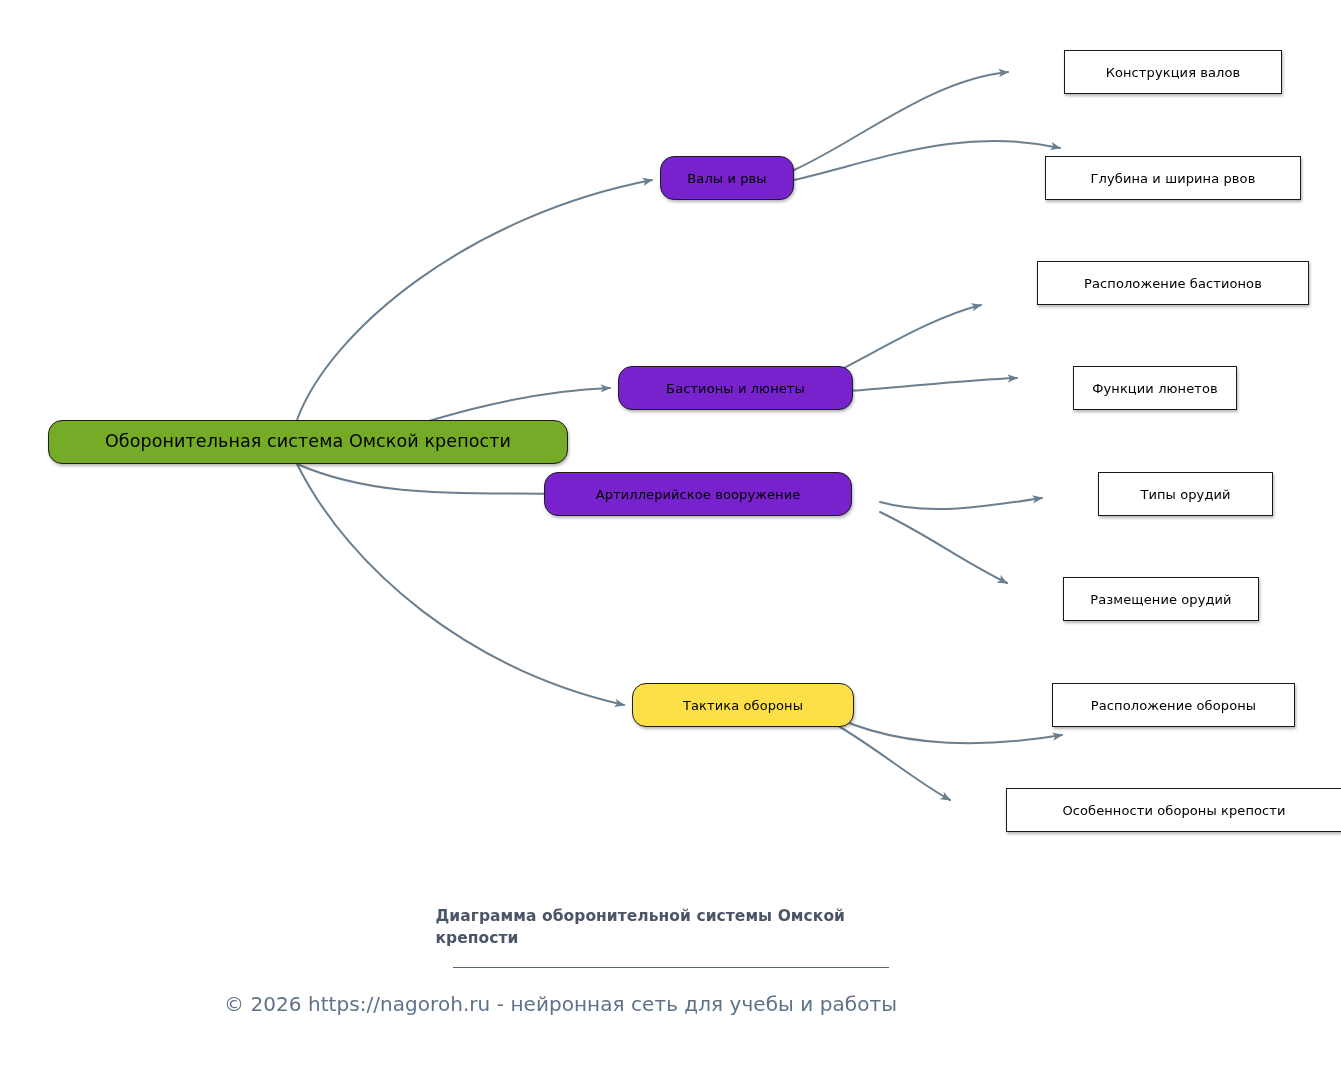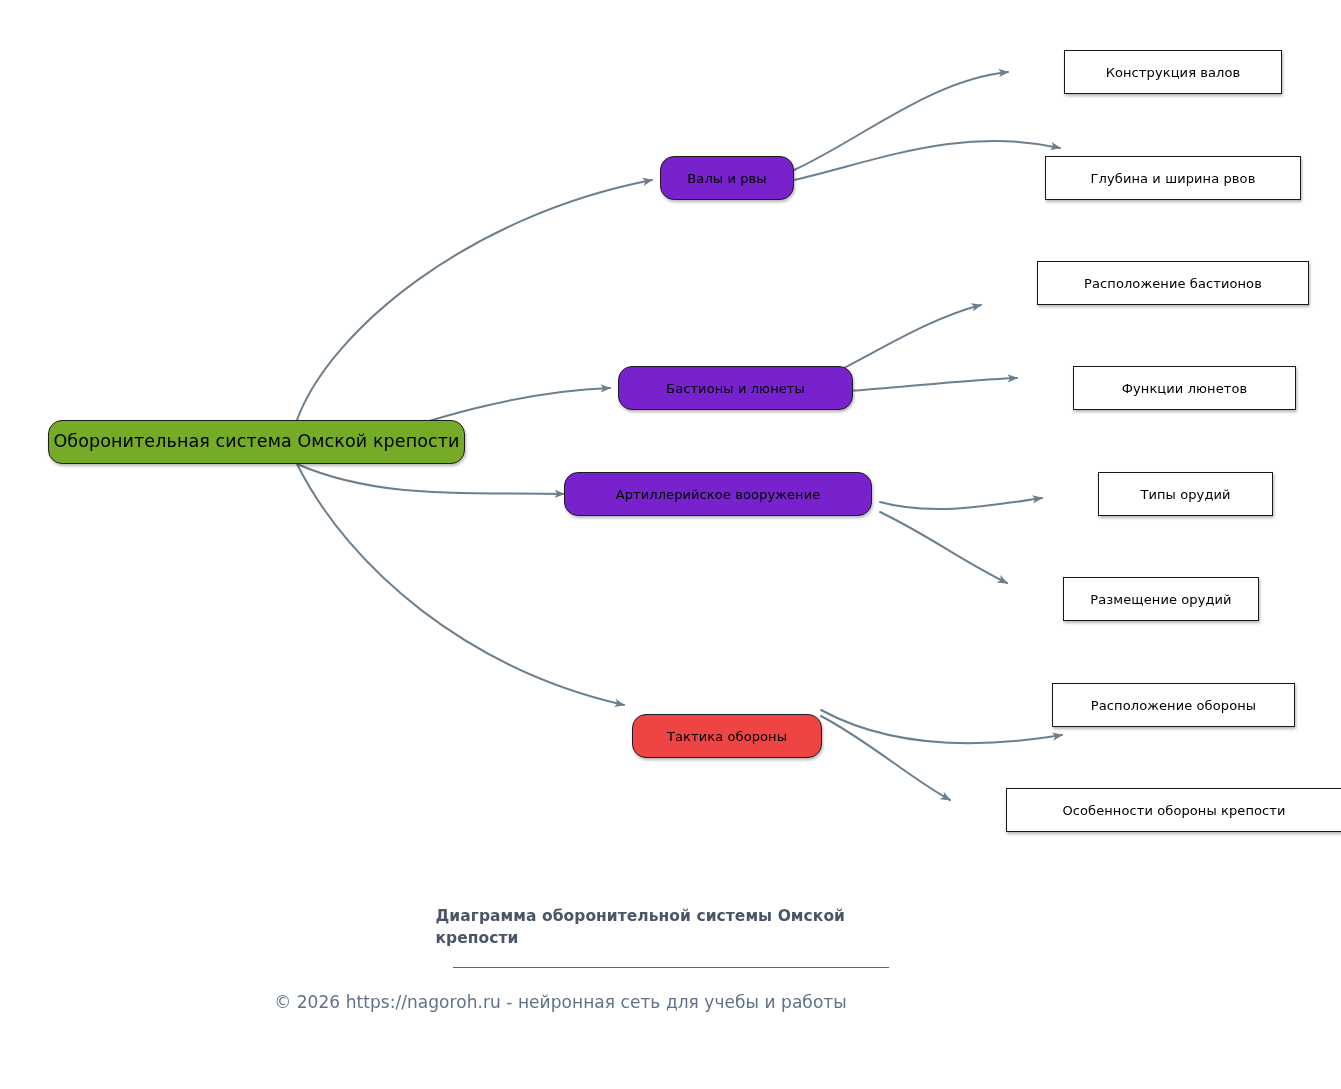--- a/index.html
+++ b/index.html
@@ -99,21 +99,21 @@
     background: #5a6676;
     margin: 18px auto 0 auto;
   }
 
   #footer-credit {
     position: absolute;
     left: 0;
     top: 992px;
     width: 1121px;
     text-align: center;
-    font-size: 17px;
+    font-size: 20px;
     color: #5f7287;
     letter-spacing: 0.05px;
   }
 </style>
 </head>
 <body>
 
 <div id="mindmap-stage">
 
   <svg id="edge-layer" viewBox="0 0 1341 880" width="1341" height="880" xmlns="http://www.w3.org/2000/svg">
@@ -131,53 +131,53 @@
         <path d="M 794,180 C 880,160 960,126 1060,148" fill="none" stroke="#6b7f8f" stroke-width="2" stroke-linecap="round" marker-end="url(#arrowhead)"></path>
         <path d="M 836,372 C 880,350 930,318 981,305" fill="none" stroke="#6b7f8f" stroke-width="2" stroke-linecap="round" marker-end="url(#arrowhead)"></path>
         <path d="M 836,392 C 900,388 960,380 1017,378" fill="none" stroke="#6b7f8f" stroke-width="2" stroke-linecap="round" marker-end="url(#arrowhead)"></path>
         <path d="M 880,502 C 930,516 990,506 1042,498" fill="none" stroke="#6b7f8f" stroke-width="2" stroke-linecap="round" marker-end="url(#arrowhead)"></path>
         <path d="M 880,512 C 930,536 960,560 1007,583" fill="none" stroke="#6b7f8f" stroke-width="2" stroke-linecap="round" marker-end="url(#arrowhead)"></path>
         <path d="M 821,710 C 880,742 960,752 1062,735" fill="none" stroke="#6b7f8f" stroke-width="2" stroke-linecap="round" marker-end="url(#arrowhead)"></path>
         <path d="M 821,716 C 870,742 910,778 950,800" fill="none" stroke="#6b7f8f" stroke-width="2" stroke-linecap="round" marker-end="url(#arrowhead)"></path>
       </g>
   </svg>
 
-  <div class="node node-root" style="left: 48px; top: 420px; width: 417px; background: rgb(118, 171, 40);">
+  <div class="node node-root" style="left: 48px; top: 420px; width: 520px; background: rgb(118, 171, 40);">
     <span class="node-label">Оборонительная система Омской крепости</span>
   </div>
 
   <div id="node-container">
       <div class="node node-branch" style="left: 660px; top: 156px; width: 134px; background: rgb(119, 34, 204);">
         <span class="node-label">Валы и рвы</span>
       </div>
       <div class="node node-leaf" style="left: 1016px; top: 50px; width: 218px; background: rgb(255, 255, 255);">
         <span class="node-label">Конструкция валов</span>
       </div>
       <div class="node node-leaf" style="left: 997px; top: 156px; width: 256px; background: rgb(255, 255, 255);">
         <span class="node-label">Глубина и ширина рвов</span>
       </div>
       <div class="node node-branch" style="left: 618px; top: 366px; width: 235px; background: rgb(119, 34, 204);">
         <span class="node-label">Бастионы и люнеты</span>
       </div>
       <div class="node node-leaf" style="left: 989px; top: 261px; width: 272px; background: rgb(255, 255, 255);">
         <span class="node-label">Расположение бастионов</span>
       </div>
-      <div class="node node-leaf" style="left: 1025px; top: 366px; width: 223px; background: rgb(255, 255, 255);">
+      <div class="node node-leaf" style="left: 1025px; top: 366px; width: 164px; background: rgb(255, 255, 255);">
         <span class="node-label">Функции люнетов</span>
       </div>
-      <div class="node node-branch" style="left: 564px; top: 472px; width: 308px; background: rgb(119, 34, 204);">
+      <div class="node node-branch" style="left: 544px; top: 472px; width: 308px; background: rgb(119, 34, 204);">
         <span class="node-label">Артиллерийское вооружение</span>
       </div>
       <div class="node node-leaf" style="left: 1050px; top: 472px; width: 175px; background: rgb(255, 255, 255);">
         <span class="node-label">Типы орудий</span>
       </div>
       <div class="node node-leaf" style="left: 1015px; top: 577px; width: 196px; background: rgb(255, 255, 255);">
         <span class="node-label">Размещение орудий</span>
       </div>
-      <div class="node node-branch" style="left: 632px; top: 683px; width: 190px; background: #ef4444; margin-top: 31px;">
+      <div class="node node-branch" style="left: 632px; top: 683px; width: 222px; background: #fde047;">
         <span class="node-label">Тактика обороны</span>
       </div>
       <div class="node node-leaf" style="left: 1004px; top: 683px; width: 243px; background: rgb(255, 255, 255);">
         <span class="node-label">Расположение обороны</span>
       </div>
       <div class="node node-leaf" style="left: 958px; top: 788px; width: 336px; background: rgb(255, 255, 255); justify-content: center;">
         <span class="node-label">Особенности обороны крепости</span>
       </div>
     </div>
 </div>

